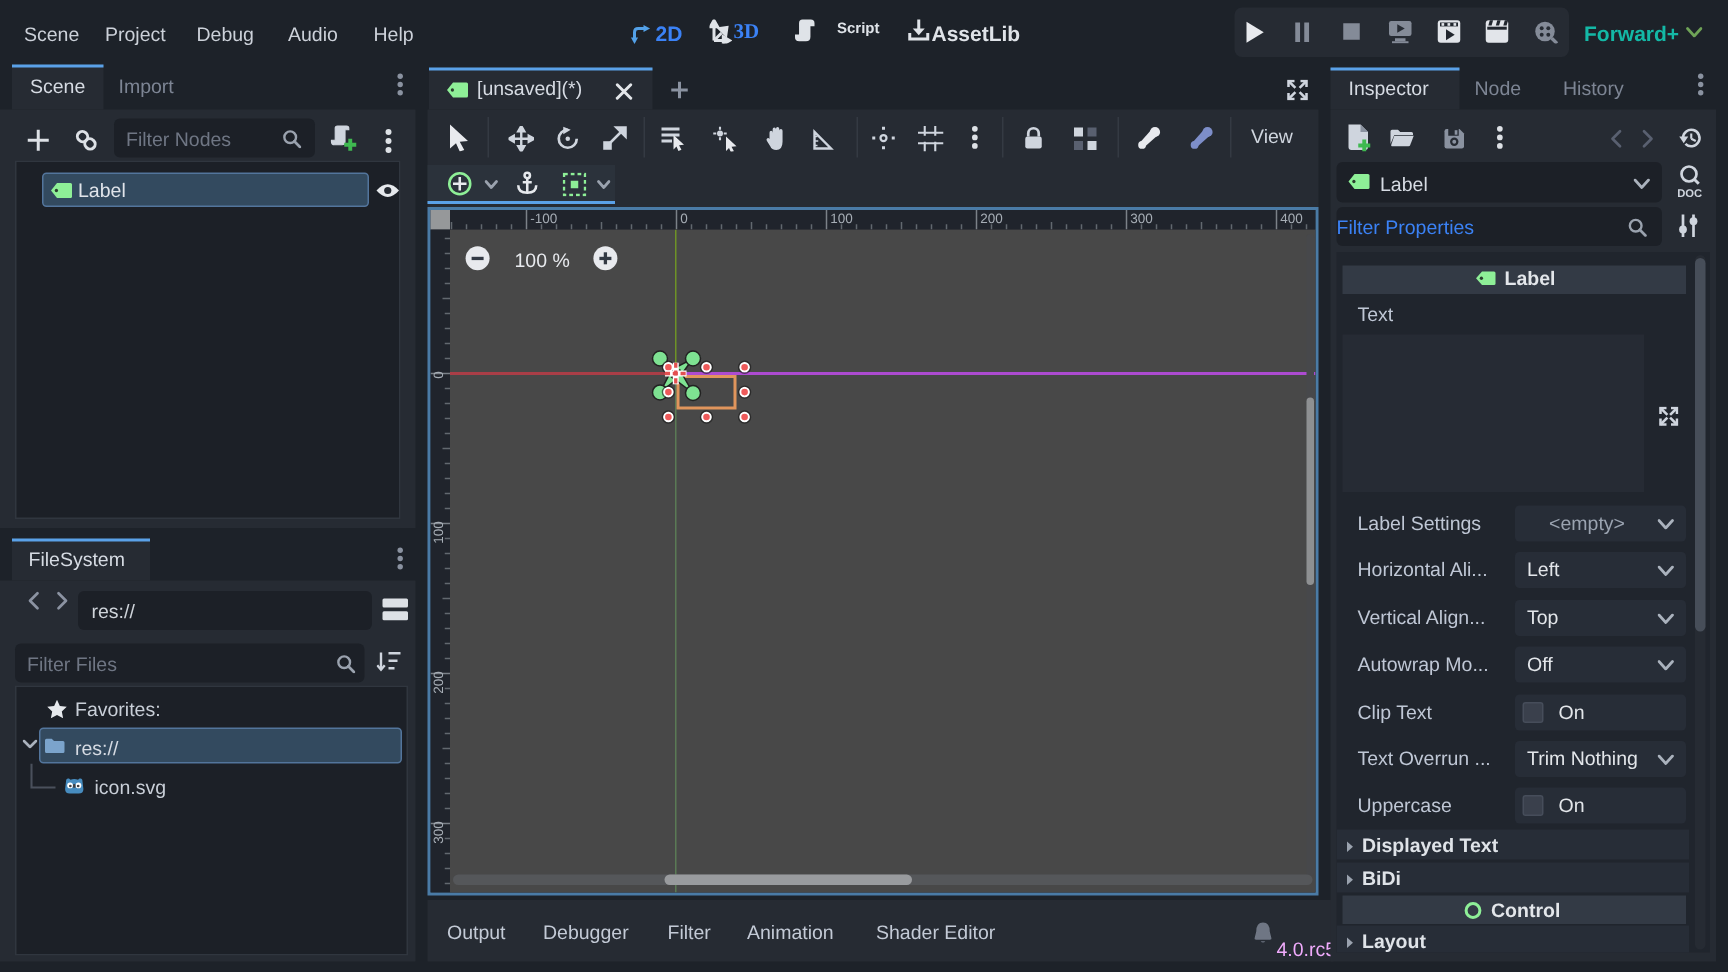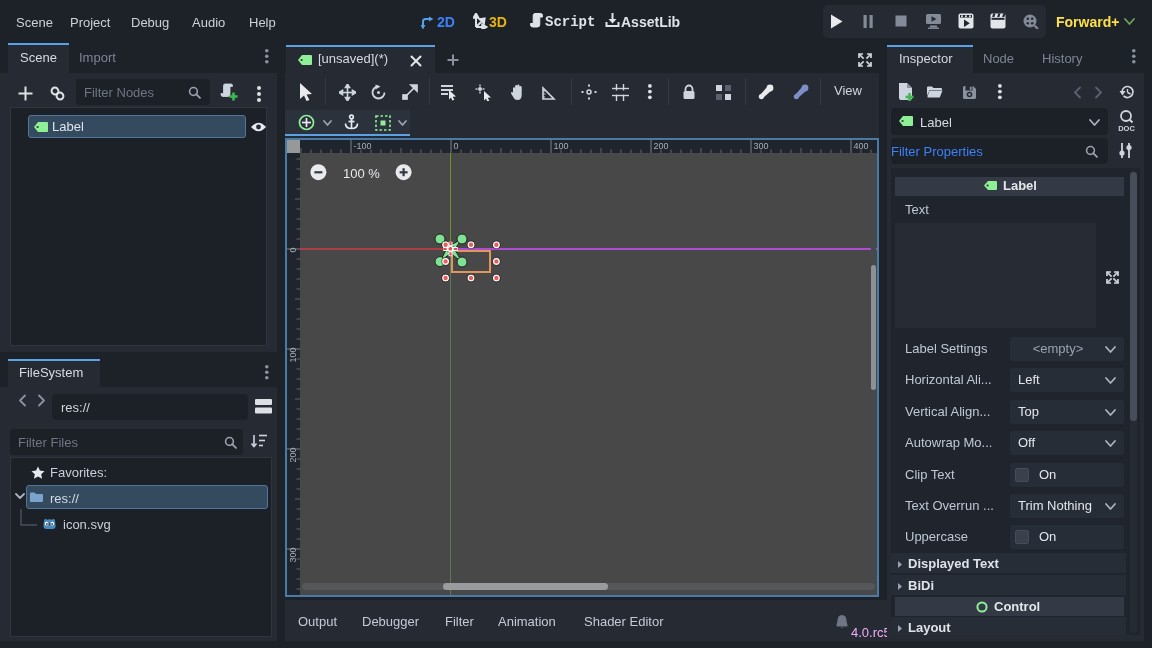--- a/index.html
+++ b/index.html
@@ -32,27 +32,27 @@
       <g stroke="#dfe3e8" stroke-width="2" fill="#dfe3e8">
         <line x1="3" y1="14" x2="3" y2="4"></line>
         <polygon points="0.6,4.8 3,0.6 5.4,4.8"></polygon>
         <line x1="3" y1="14" x2="8" y2="9"></line>
         <polygon points="11.6,5.4 6.6,6.1 10.9,10.4"></polygon>
         <line x1="3" y1="14" x2="10" y2="14"></line>
         <polygon points="9.2,11.6 13.4,14 9.2,16.4"></polygon>
       </g>
     </svg>
   </div>
-<div class="abs" style="left:489px;top:14px;color:#eab308;font-weight:bold;font-size:14px;">3D</div>
+<div class="abs" style="left:489px;top:14px;color:#3b82f6;font-weight:bold;font-size:14px;font-family:Liberation Serif, serif;">3D</div>
 <div class="abs" style="left:529px;top:12px;">
     <svg width="15" height="17" viewBox="0 0 15 17" style="">
       <path d="M6 1.5 L11.5 1.5 Q13.5 1.5 13.5 3.5 L13.5 5 L10.8 5 L10.8 12.5 Q10.8 15 8.3 15 L3.8 15 Q1.5 15 1.5 12.8 L1.5 11.5 L4.2 11.5 L4.2 3.5 Q4.2 1.5 6 1.5 Z" fill="#dfe3e8" stroke="#dfe3e8" stroke-width="1"></path>
     </svg>
   </div>
-<div class="abs" style="left:545px;top:14px;color:#dfe3e8;font-weight:bold;font-size:14px;font-family:Liberation Mono, monospace;">Script</div>
+<div class="abs" style="left:558px;top:14px;color:#dfe3e8;font-weight:bold;font-size:10px;">Script</div>
 <div class="abs" style="left:605px;top:12px;">
     <svg width="15" height="16" viewBox="0 0 15 16" style="">
       <g stroke="#dfe3e8" stroke-width="2" fill="none">
         <path d="M1.5 10 L1.5 14 L13.5 14 L13.5 10"></path>
         <line x1="7.5" y1="1" x2="7.5" y2="9"></line>
       </g>
       <polygon points="3.5,7 11.5,7 7.5,11.5" fill="#dfe3e8"></polygon>
     </svg>
   </div>
 <div class="abs" style="left:621px;top:14px;color:#dfe3e8;font-weight:bold;font-size:14px;">AssetLib</div>
@@ -107,21 +107,21 @@
 <div class="abs" style="left:1023px;top:13px;">
     <svg width="16" height="16" viewBox="0 0 16 16" style="">
       <circle cx="7" cy="8" r="6.5" fill="#848b98"></circle>
       <circle cx="4.8" cy="5.8" r="1.3" fill="#262b33"></circle>
       <circle cx="9.2" cy="5.8" r="1.3" fill="#262b33"></circle>
       <circle cx="4.8" cy="10.2" r="1.3" fill="#262b33"></circle>
       <circle cx="9.2" cy="10.2" r="1.3" fill="#262b33"></circle>
       <line x1="11.5" y1="12.5" x2="15" y2="16" stroke="#848b98" stroke-width="2.2"></line>
     </svg>
   </div>
-<div class="abs" style="left:1056px;top:14px;color:#fde047;font-weight:bold;font-size:14px;">Forward+</div>
+<div class="abs" style="left:1056px;top:14px;color:#14b8a6;font-weight:bold;font-size:14px;">Forward+</div>
 <div class="abs" style="left:1124px;top:18px;">
     <svg width="11" height="7" viewBox="0 0 11 7" style="">
       <polyline points="1,1 5.5,6 10,1" fill="none" stroke="#6fa357" stroke-width="1.8" stroke-linecap="round" stroke-linejoin="round"></polyline>
     </svg>
   </div>
 <div class="abs" style="left:8px;top:43px;width:61px;height:30px;background:#262b33;border-top:2px solid #5aa1e8;"></div>
 <div class="abs" style="left:20px;top:50px;color:#d6dbe3;">Scene</div>
 <div class="abs" style="left:79px;top:50px;color:#7d8594;">Import</div>
 <div class="abs" style="left:264px;top:48px;">
     <svg width="5.6" height="16.6" viewBox="0 0 5.6 16.6" style="">

